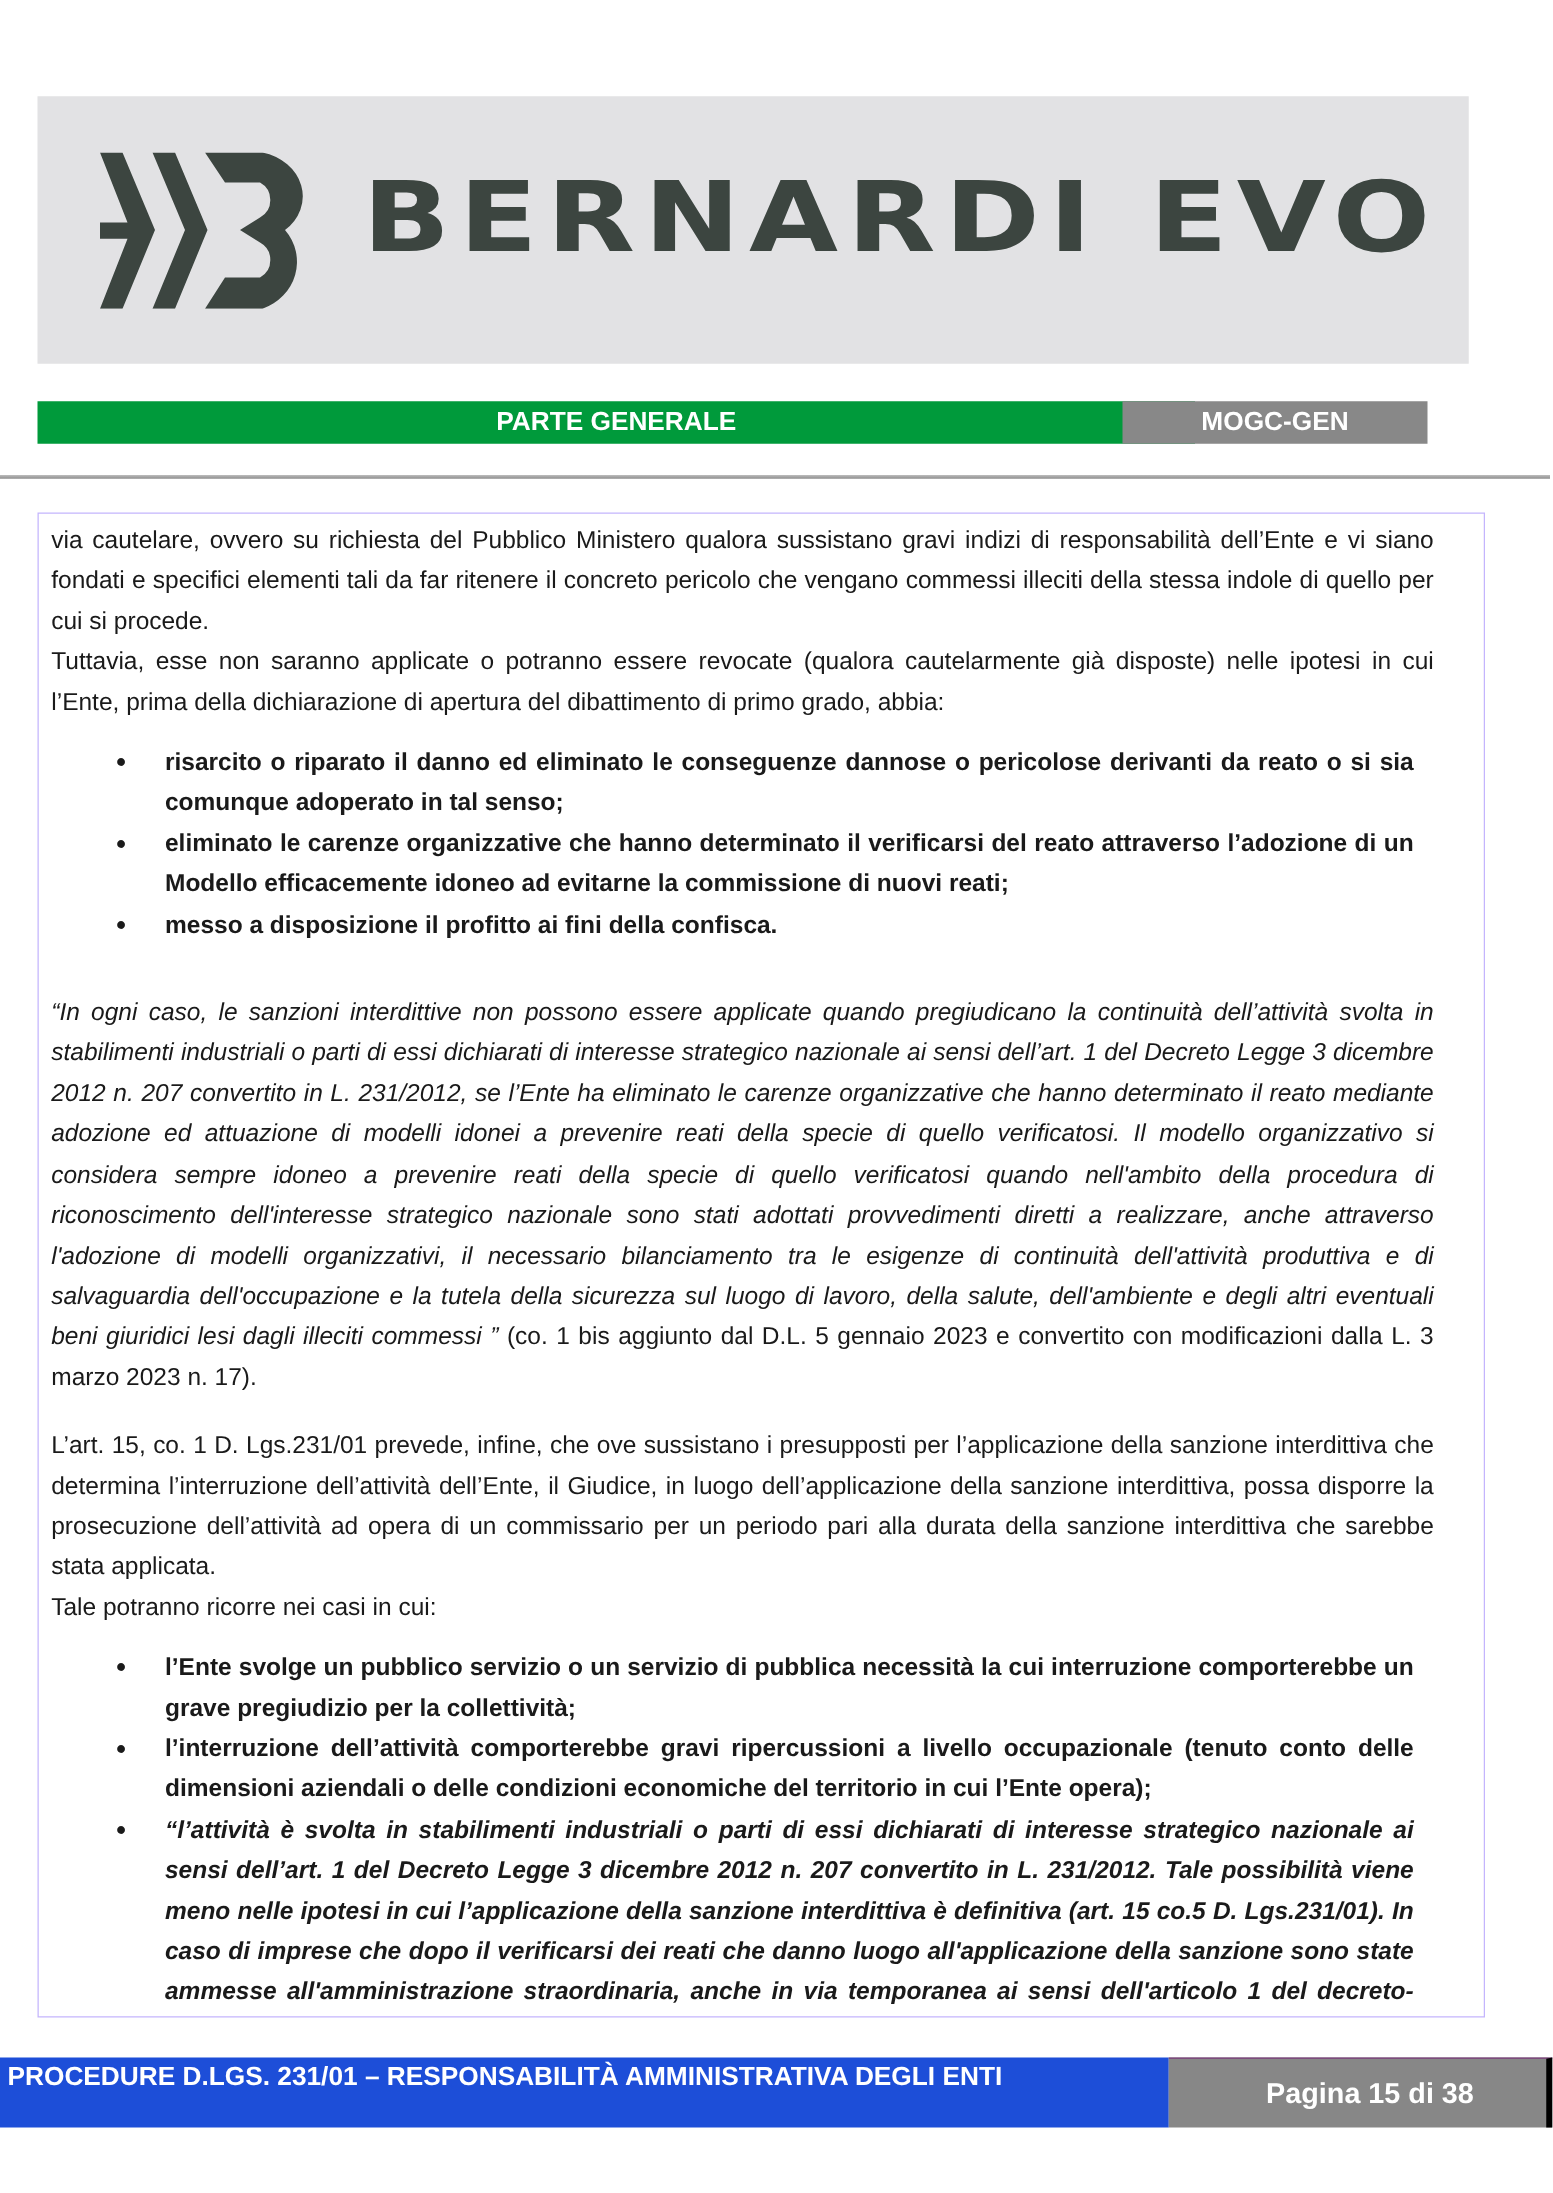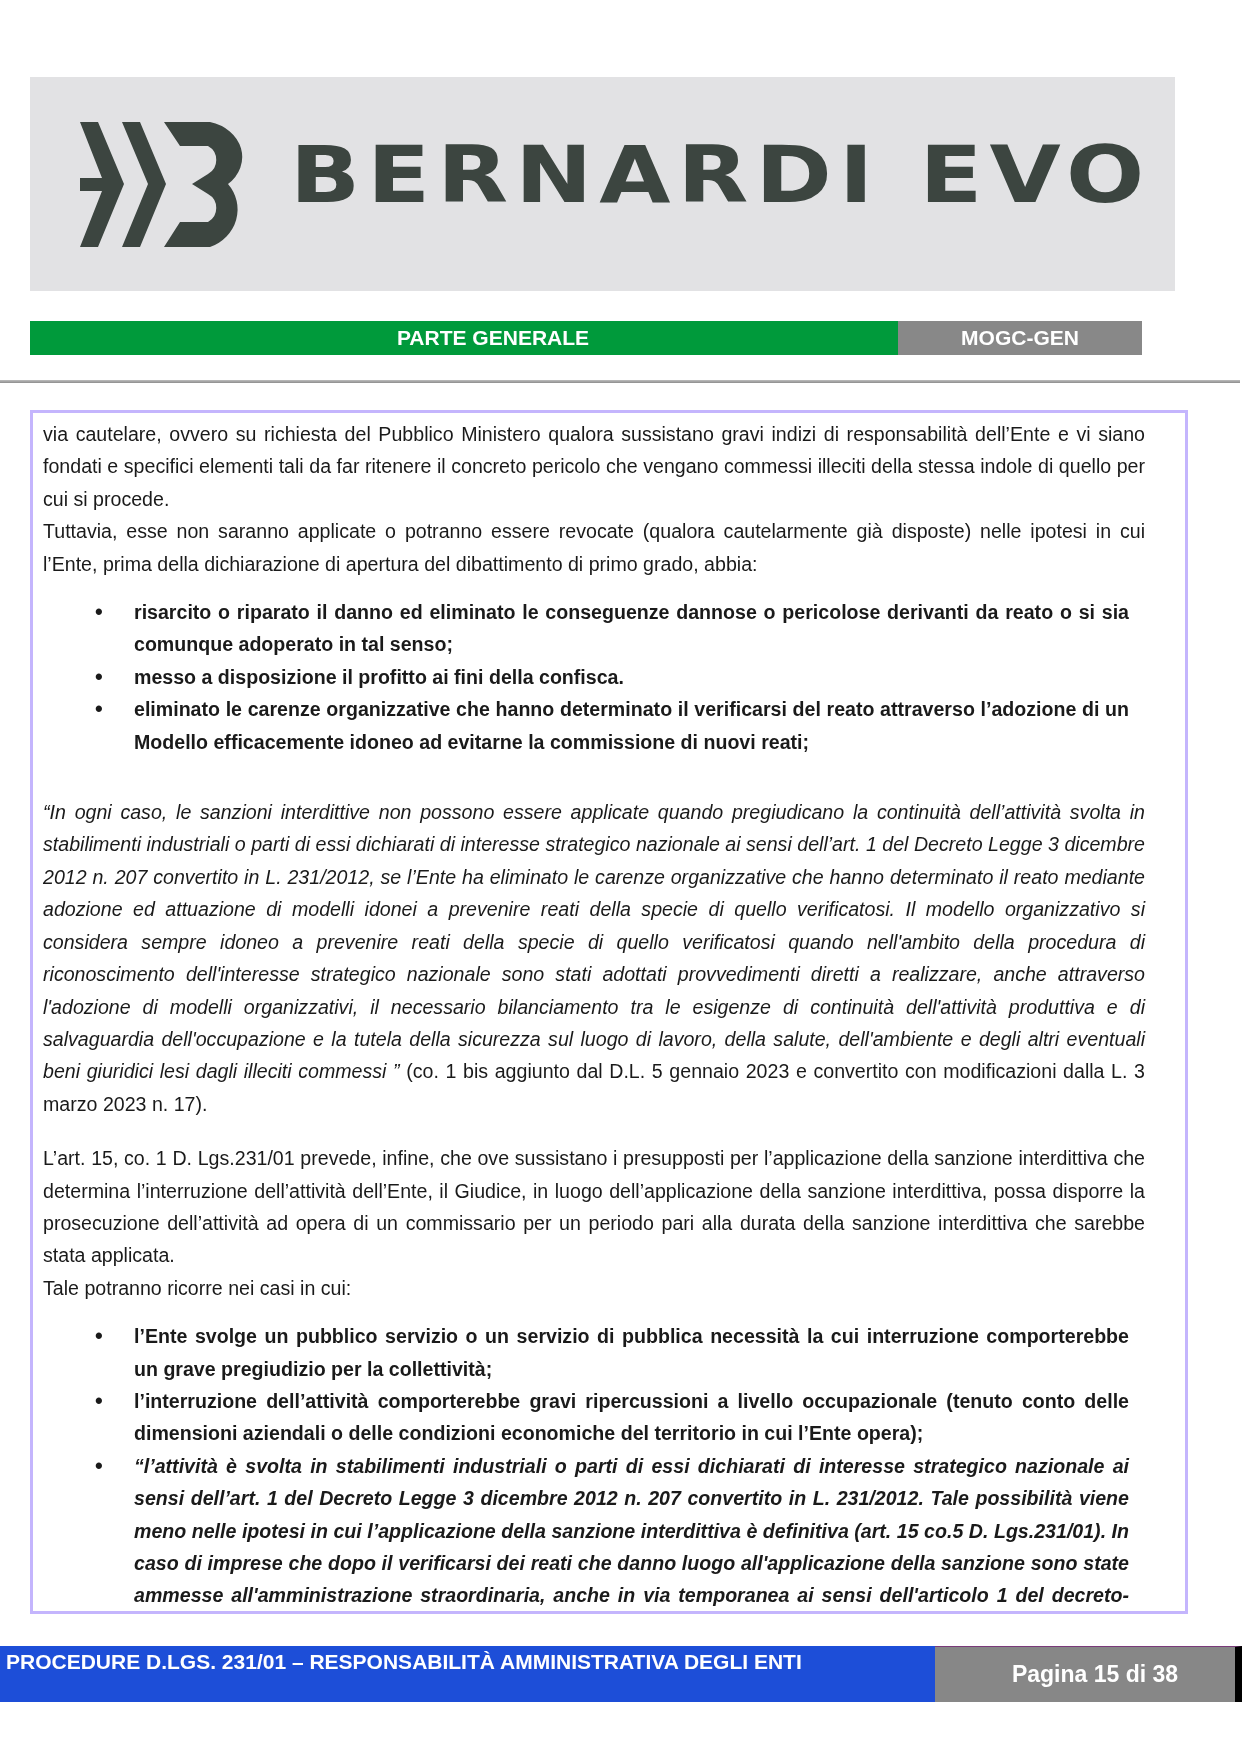--- a/index.html
+++ b/index.html
@@ -4,29 +4,29 @@
 <style>
   html, body { margin:0; padding:0; background:#ffffff; }
   body { width:1242px; height:1754px; position:relative; overflow:hidden; font-family:"Liberation Sans", sans-serif; color:#1a1a1a; }
   .logo-band { position:absolute; left:30px; top:77px; width:1145px; height:214px; background:#e2e2e4; }
   .logo-mark { position:absolute; left:80px; top:122px; width:175px; height:125px; }
   .logo-text { position:absolute; left:290px; top:136px; font-family:"DejaVu Sans", sans-serif; font-weight:bold; font-size:78px; letter-spacing:6px; color:#3c4540; line-height:1; transform:scaleX(1.18); transform-origin:left top; }
   .bar { position:absolute; top:321px; height:34px; color:#fff; font-family:"Liberation Sans", sans-serif; font-weight:bold; font-size:21px; display:flex; align-items:center; justify-content:center; }
   .bar-green { left:30px; width:926px; background:#009a3b; }
   .bar-gray { left:898px; width:244px; background:#888888; }
   .sep { position:absolute; left:0; top:380px; width:1240px; height:3px; background:linear-gradient(#bdbdbd,#8d8d8d); }
-  .content { position:absolute; left:30px; top:410px; width:1158px; height:1204px; border:3px solid #c4b5fd; box-sizing:border-box; padding:5px 40px 0 10px; font-size:19.6px; line-height:32.4px; text-align:justify; overflow:hidden; }
+  .content { position:absolute; left:30px; top:410px; width:1158px; height:1204px; border:1px solid #c4b5fd; box-sizing:border-box; padding:5px 40px 0 10px; font-size:19.6px; line-height:32.4px; text-align:justify; overflow:hidden; }
   .content p { margin:0; }
   .gap { height:22px; }
   ul.bul { margin:16px; padding:0; list-style:none;font-weight:bold; }
   ul.bul li { position:relative; padding-left:75px; }
   ul.bul li::before { content:"\2022"; position:absolute; left:36px; top:0; font-size:22px; }
   .it { font-style:italic; }
   .foot-green { position:absolute; left:0; top:1646px; width:935px; height:56px; background:#1d4ed8; color:#fff; font-weight:bold; font-size:21px; padding:4px 0 0 6px; box-sizing:border-box; white-space:nowrap; }
-  .foot-gray { position:absolute; left:935px; top:1646px; width:307px; height:56px; background:#878787; color:#fff; font-weight:bold; font-size:23px; display:flex; align-items:center; justify-content:center; border-top:1px solid #7a3a7a; border-right:7px solid #000000; box-sizing:border-box; padding-left:20px; }
+  .foot-gray { position:absolute; left:935px; top:1646px; width:307px; height:56px; background:#878787; color:#fff; font-weight:bold; font-size:23px; display:flex; align-items:center; justify-content:center; border-top:1px solid #7a3a7a; border-right:5px solid #000000; box-sizing:border-box; padding-left:20px; }
 </style>
 </head>
 <body>
 
 <div class="logo-band"></div>
 <svg class="logo-mark" viewBox="0 0 175 125">
   <polygon points="0,56 22,56 0,0 18,0 44,62 18,125 0,125 22,69 0,69" fill="#3c4540"></polygon>
   <polygon points="42,0 60,0 86,62 60,125 42,125 68,62" fill="#3c4540"></polygon>
   <path d="M84,0 H130 A42,36 0 0 1 148,62 A42,40 0 0 1 130,125 H84 L100,100 H128 A16,16 0 0 0 128,72 L112,62 L128,52 A16,16 0 0 0 128,24 H100 Z" fill="#3c4540"></path>
 </svg>
@@ -34,22 +34,22 @@
 
 <div class="bar bar-green">PARTE GENERALE</div>
 <div class="bar bar-gray">MOGC-GEN</div>
 <div class="sep"></div>
 
 <div class="content">
   <p>via cautelare, ovvero su richiesta del Pubblico Ministero qualora sussistano gravi indizi di responsabilità dell’Ente e vi siano fondati e specifici elementi tali da far ritenere il concreto pericolo che vengano commessi illeciti della stessa indole di quello per cui si procede.</p>
   <p>Tuttavia, esse non saranno applicate o potranno essere revocate (qualora cautelarmente già disposte) nelle ipotesi in cui l’Ente, prima della dichiarazione di apertura del dibattimento di primo grado, abbia:</p>
   <ul class="bul">
     <li>risarcito o riparato il danno ed eliminato le conseguenze dannose o pericolose derivanti da reato o si sia comunque adoperato in tal senso;</li>
+    <li>eliminato le carenze organizzative che hanno determinato il verificarsi del reato attraverso l’adozione di un Modello efficacemente idoneo ad evitarne la commissione di nuovi reati;</li>
     <li>messo a disposizione il profitto ai fini della confisca.</li>
-    <li>eliminato le carenze organizzative che hanno determinato il verificarsi del reato attraverso l’adozione di un Modello efficacemente idoneo ad evitarne la commissione di nuovi reati;</li>
   </ul>
   <div class="gap"></div>
   <p><span class="it">“In ogni caso, le sanzioni interdittive non possono essere applicate quando pregiudicano la continuità dell’attività svolta in stabilimenti industriali o parti di essi dichiarati di interesse strategico nazionale ai sensi dell’art. 1 del Decreto Legge 3 dicembre 2012 n. 207 convertito in L. 231/2012, se l’Ente ha eliminato le carenze organizzative che hanno determinato il reato mediante adozione ed attuazione di modelli idonei a prevenire reati della specie di quello verificatosi. Il modello organizzativo si considera sempre idoneo a prevenire reati della specie di quello verificatosi quando nell'ambito della procedura di riconoscimento dell'interesse strategico nazionale sono stati adottati provvedimenti diretti a realizzare, anche attraverso l'adozione di modelli organizzativi, il necessario bilanciamento tra le esigenze di continuità dell'attività produttiva e di salvaguardia dell'occupazione e la tutela della sicurezza sul luogo di lavoro, della salute, dell'ambiente e degli altri eventuali beni giuridici lesi dagli illeciti commessi ”</span><span> (co. 1 bis aggiunto dal D.L. 5 gennaio 2023 e convertito con modificazioni dalla L. 3 marzo 2023 n. 17).</span></p>
   <div class="gap"></div>
   <p>L’art. 15, co. 1 D. Lgs.231/01 prevede, infine, che ove sussistano i presupposti per l’applicazione della sanzione interdittiva che determina l’interruzione dell’attività dell’Ente, il Giudice, in luogo dell’applicazione della sanzione interdittiva, possa disporre la prosecuzione dell’attività ad opera di un commissario per un periodo pari alla durata della sanzione interdittiva che sarebbe stata applicata.</p>
   <p>Tale potranno ricorre nei casi in cui:</p>
   <ul class="bul">
     <li>l’Ente svolge un pubblico servizio o un servizio di pubblica necessità la cui interruzione comporterebbe un grave pregiudizio per la collettività;</li>
     <li>l’interruzione dell’attività comporterebbe gravi ripercussioni a livello occupazionale (tenuto conto delle dimensioni aziendali o delle condizioni economiche del territorio in cui l’Ente opera);</li>
     <li><span class="it">“l’attività è svolta in stabilimenti industriali o parti di essi dichiarati di interesse strategico nazionale ai sensi dell’art. 1 del Decreto Legge 3 dicembre 2012 n. 207 convertito in L. 231/2012. Tale possibilità viene meno nelle ipotesi in cui l’applicazione della sanzione interdittiva è definitiva (art. 15 co.5 D. Lgs.231/01). In caso di imprese che dopo il verificarsi dei reati che danno luogo all'applicazione della sanzione sono state ammesse all'amministrazione straordinaria, anche in via temporanea ai sensi dell'articolo 1 del decreto-legge 5 dicembre 2022, n. 187, la prosecuzione dell'attività è affidata al commissario già nominato nell'ambito della procedura di amministrazione straordinaria</span><span>” (lettera aggiunta dal D.L. 5 gennaio 2023 e convertito con modificazioni dalla L.</span></li>

